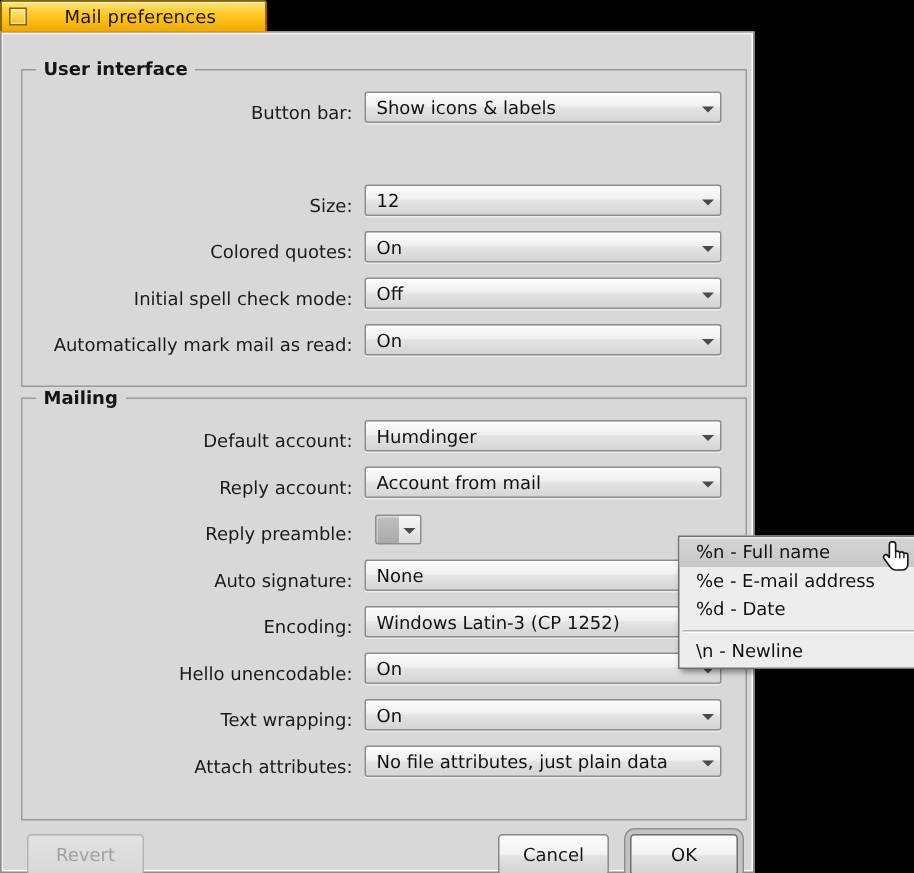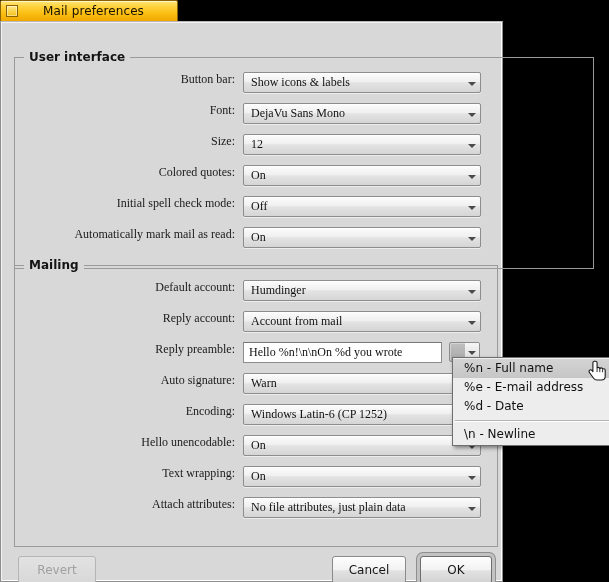--- a/index.html
+++ b/index.html
@@ -97,31 +97,30 @@
     top: -8px;
     left: 9px;
     background: #d8d8d8;
     padding: 0 5px;
     font-size: 12px;
     font-weight: bold;
     color: #141414;
     white-space: nowrap;
   }
 
-  #group-ui   { left: 8px;  top: 31px;  width: 580px; height: 212px; }
+  #group-ui   { left: 8px;  top: 20px;  width: 484px; height: 212px; }
   #group-mail { left: 8px;  top: 239px; width: 484px; height: 282px; }
 
   
   .row {
     position: absolute;
     left: 0;
     height: 21px;
     display: flex;
-    align-items: flex-start;
-    font-family: Liberation Serif, serif;
+    align-items: flex-end;
   }
   .row-label {
     width: 228px;
     text-align: right;
     padding-right: 8px;
     font-size: 12px;
     color: #1a1a1a;
     white-space: nowrap;
     box-sizing: border-box;
   }
@@ -318,27 +317,20 @@
         <div class="group-title">User interface</div>
 
         <div class="row" style="top:14px;">
           <div class="row-label">Button bar:</div>
           <div class="menufield">
             <span class="mf-text">Show icons &amp; labels</span>
             <span class="mf-arrow"></span>
           </div>
         </div>
 
-        <div class="row" style="top:45px;">
-          <div class="row-label">Font:</div>
-          <div class="menufield">
-            <span class="mf-text">DejaVu Sans Mono</span>
-            <span class="mf-arrow"></span>
-          </div>
-        </div>
 
         <div class="row" style="top:76px;">
           <div class="row-label">Size:</div>
           <div class="menufield">
             <span class="mf-text">12</span>
             <span class="mf-arrow"></span>
           </div>
         </div>
 
         <div class="row" style="top:107px;">
@@ -380,40 +372,37 @@
         <div class="row" style="top:14px;">
           <div class="row-label">Default account:</div>
           <div class="menufield">
             <span class="mf-text">Humdinger</span>
             <span class="mf-arrow"></span>
           </div>
         </div>
 
         <div class="row" style="top:76px;">
           <div class="row-label">Reply preamble:</div>
-          <div class="textcontrol">
-            <span class="tc-text">Hello %n!\n\nOn %d you wrote</span>
-          </div>
           <div class="mini-popup">
             <span class="mp-arrow"></span>
           </div>
         </div>
 
         <div class="row" style="top:107px;">
           <div class="row-label">Auto signature:</div>
           <div class="menufield">
-            <span class="mf-text">Warn</span>
+            <span class="mf-text">None</span>
             <span class="mf-arrow"></span>
           </div>
         </div>
 
         <div class="row" style="top:138px;">
           <div class="row-label">Encoding:</div>
           <div class="menufield">
-            <span class="mf-text">Windows Latin-6 (CP 1252)</span>
+            <span class="mf-text">Windows Latin-3 (CP 1252)</span>
             <span class="mf-arrow"></span>
           </div>
         </div>
 
         <div class="row" style="top:169px;">
           <div class="row-label">Hello unencodable:</div>
           <div class="menufield">
             <span class="mf-text">On</span>
             <span class="mf-arrow"></span>
           </div>

